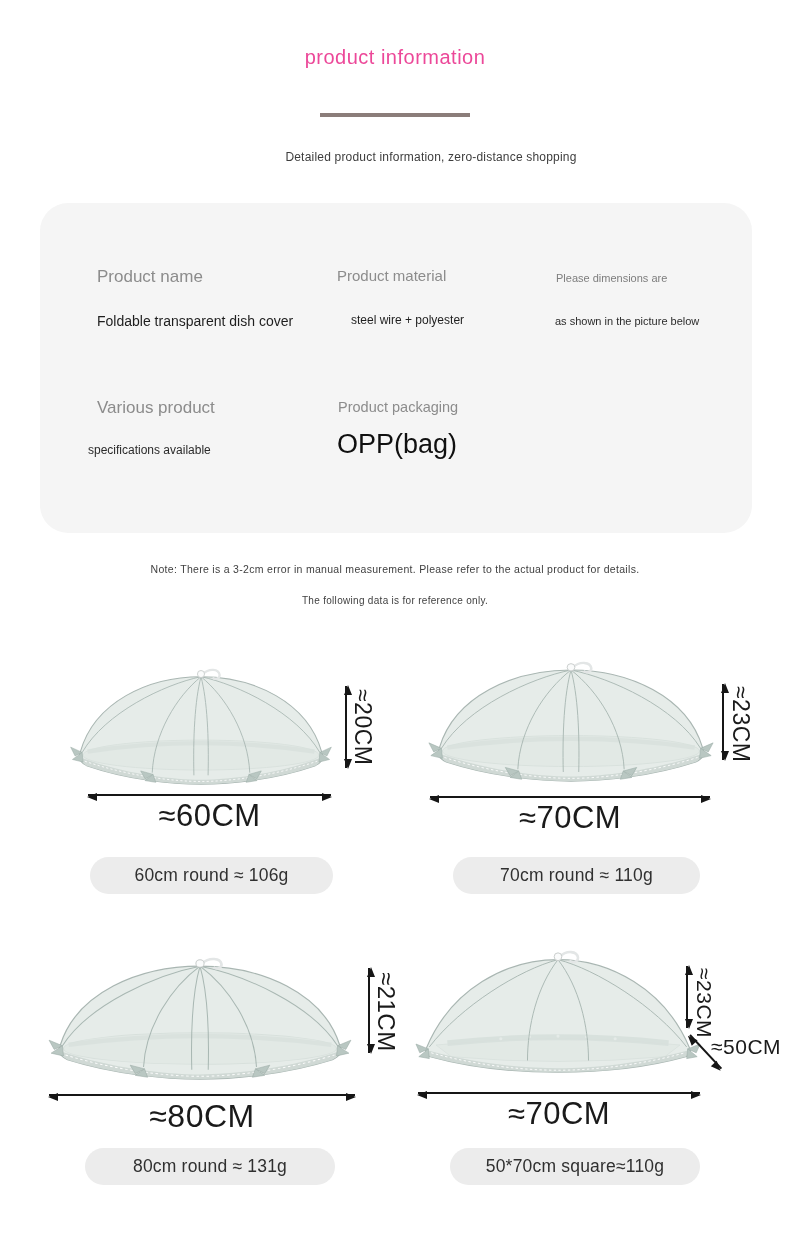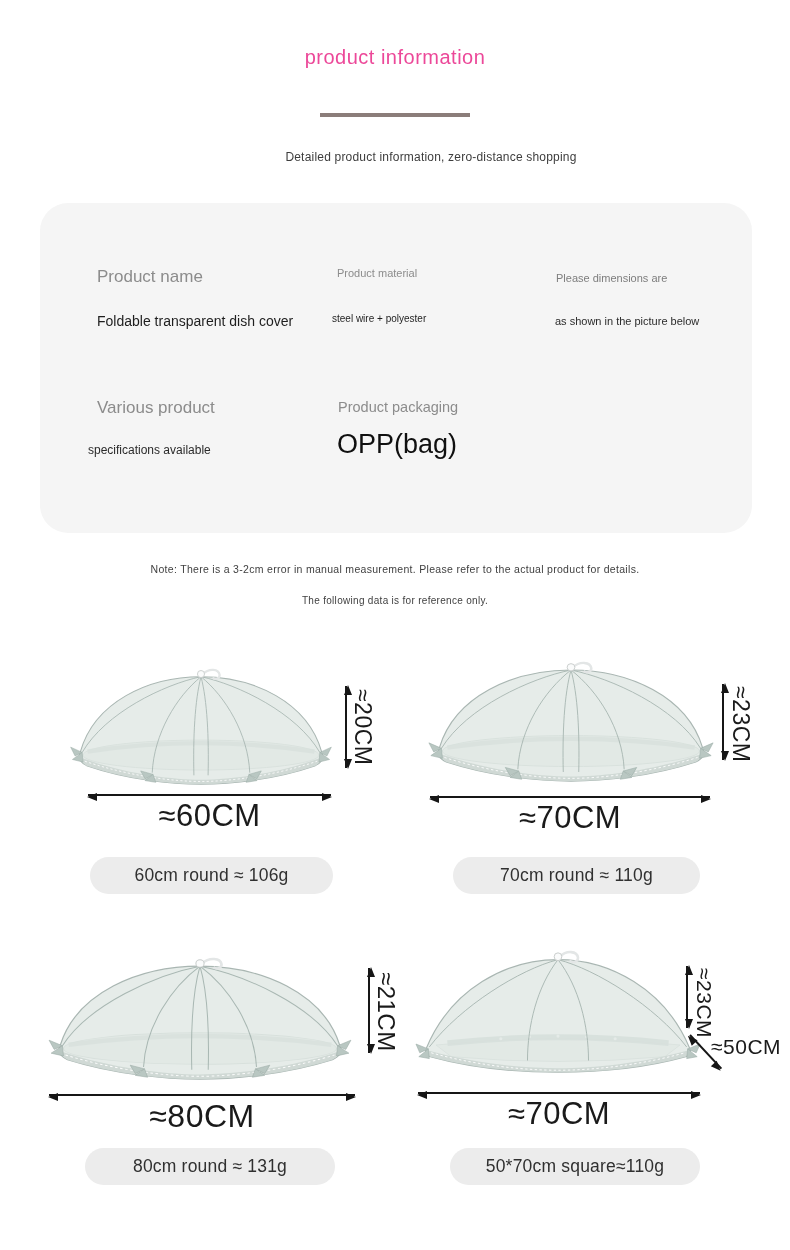--- a/index.html
+++ b/index.html
@@ -99,22 +99,22 @@
   </svg>
 
   <div class="abs center title" style="top:46px">product information</div>
   <div class="abs divider" style="left:320px;top:113px;width:150px;height:4px"></div>
   <div class="abs center subtitle" style="top:150px">Detailed product information, zero-distance shopping</div>
 
   <div class="abs card" style="left:40px;top:203px;width:712px;height:330px">
     <div class="abs lbl" style="left:57px;top:64px;font-size:17px">Product name</div>
     <div class="abs val" style="left:57px;top:110px;font-size:14px">Foldable transparent dish cover</div>
 
-    <div class="abs lbl" style="left:297px;top:64px;font-size:11px">Product material</div>
-    <div class="abs val" style="left:292px;top:110px;font-size:10px">steel wire + polyester</div>
+    <div class="abs lbl" style="left:297px;top:64px;font-size:15px">Product material</div>
+    <div class="abs val" style="left:311px;top:110px;font-size:12px">steel wire + polyester</div>
 
     <div class="abs lbl" style="left:516px;top:69px;font-size:11px;color:#7d7d7d">Please dimensions are</div>
     <div class="abs val" style="left:515px;top:112px;font-size:11px;color:#2b2b2b">as shown in the picture below</div>
 
     <div class="abs lbl" style="left:57px;top:195px;font-size:17px">Various product</div>
     <div class="abs val" style="left:48px;top:240px;font-size:12px;color:#2b2b2b">specifications available</div>
 
     <div class="abs lbl" style="left:298px;top:196px;font-size:14.5px">Product packaging</div>
     <div class="abs val" style="left:297px;top:226px;font-size:27px;color:#101010">OPP(bag)</div>
   </div>

